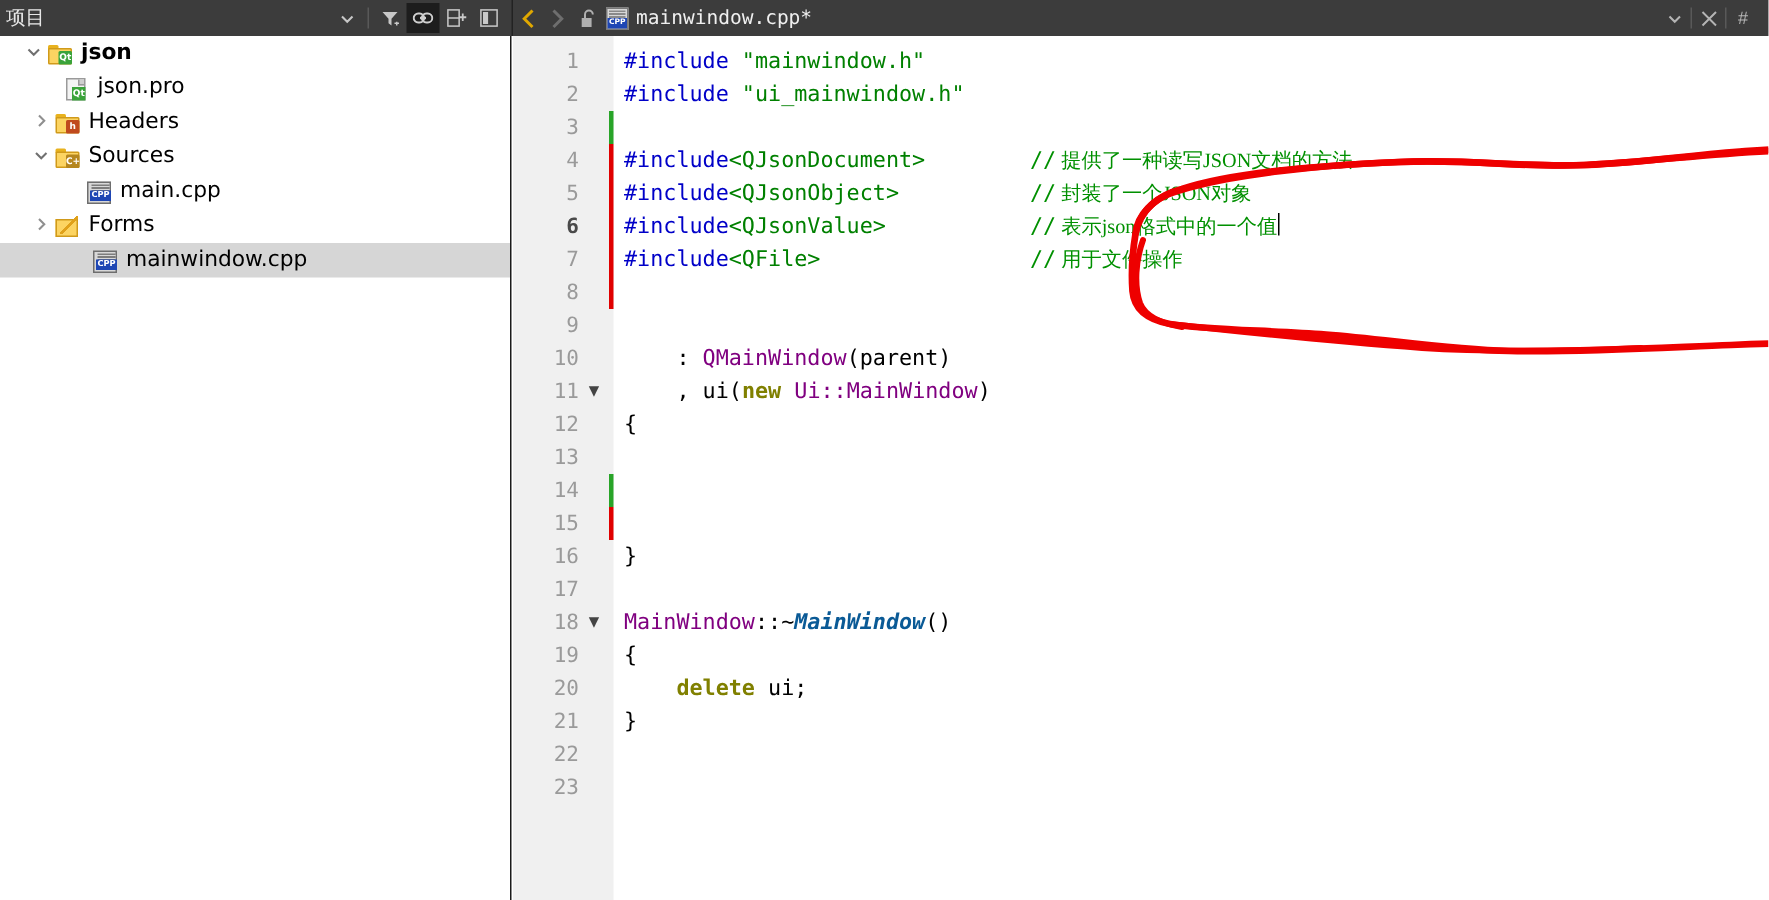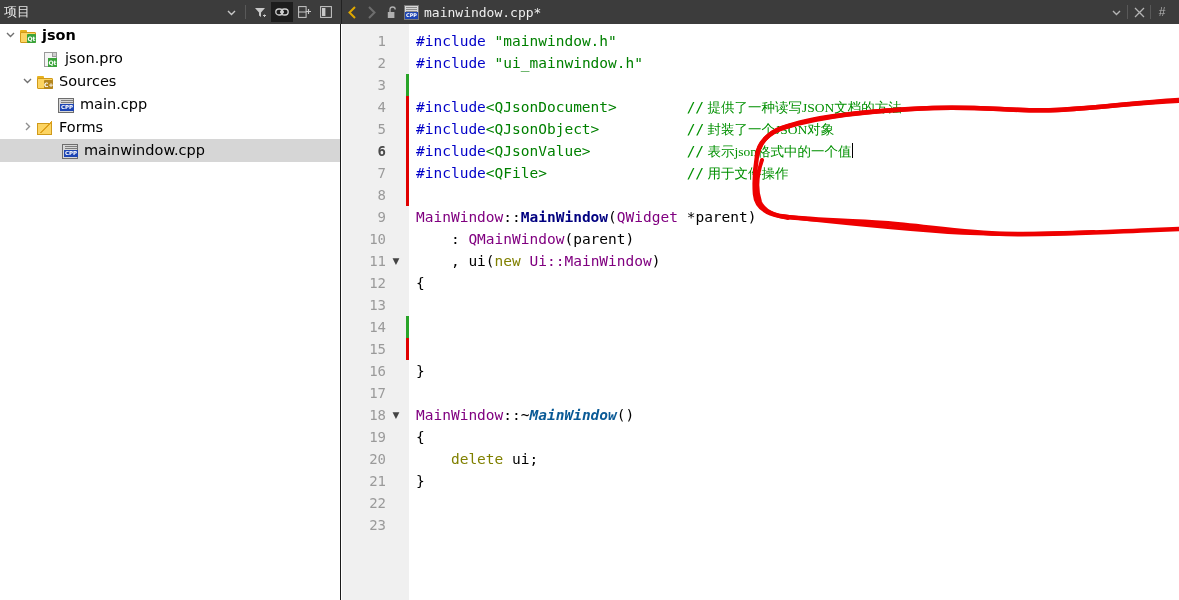--- a/index.html
+++ b/index.html
@@ -200,21 +200,21 @@
     white-space: pre;
   }
   
   .k-pre   { color: #0000c8; }          
   .k-str   { color: #008000; }          
   .k-cmt   { color: #009000; }          
   .k-type  { color: #800080; }          
   .k-typeb { color: #000080; font-weight: bold; }
   .k-typei { color: #0a5a96; font-weight: bold; font-style: italic; }
   .k-plain { color: #000000; }
-  .k-kw    { color: #808000; }          
+  .k-kw    { color: #808000; font-weight: bold; }          
   .k-fn    { color: #1a8fbf; }          
   .k-op    { color: #000000; }
   .cmt-cn { font-family: Liberation Serif, serif; font-size: 13.5px; }
 
   .caret {
     display: inline-block; width: 1px; height: 15px; background: #000;
     vertical-align: -2px;
   }
 
   
@@ -306,21 +306,21 @@
         </div>
         <div class="ctrl-sep"></div>
         <div class="ctrl-btn">#</div>
         <div style="width:6px"></div>
       </div>
     </div>
   </div>
 
   <div class="tree">
 
-    <div class="row" style="padding-left:2px">
+    <div class="row" style="padding-left:14px">
       <span class="arrow">
         <svg width="9" height="9" viewBox="0 0 9 9">
             <path d="M1 3 L4.5 6.5 L8 3" stroke="#707070" stroke-width="1.4" fill="none"></path>
           </svg>
       </span>
       <span class="ico">
         <span class="fold">
             <span class="tab"></span>
             <span class="body"></span>
             <span class="mk qt">Qt</span>
@@ -333,20 +333,35 @@
       <span class="arrow blank"></span>
       <span class="ico">
         <span class="doc">
             <span class="fold2"></span>
             <span class="badge2">Qt</span>
           </span>
       </span>
       <span class="lbl">json.pro</span>
     </div>
 
+    <div class="row" style="padding-left:19px">
+      <span class="arrow">
+        <svg width="9" height="9" viewBox="0 0 9 9">
+            <path d="M3 1 L6.5 4.5 L3 8" stroke="#8f8f8f" stroke-width="1.4" fill="none"></path>
+          </svg>
+      </span>
+      <span class="ico">
+        <span class="fold">
+            <span class="tab"></span>
+            <span class="body"></span>
+            <span class="mk h">h</span>
+          </span>
+      </span>
+      <span class="lbl">Headers</span>
+    </div>
 
     <div class="row" style="padding-left:19px">
       <span class="arrow">
         <svg width="9" height="9" viewBox="0 0 9 9">
             <path d="M1 3 L4.5 6.5 L8 3" stroke="#707070" stroke-width="1.4" fill="none"></path>
           </svg>
       </span>
       <span class="ico">
         <span class="fold">
             <span class="tab"></span>
@@ -510,21 +525,20 @@
       <div class="cline" style="top:72px"><span class="k-pre">#include</span><span class="k-str">&lt;QJsonDocument&gt;</span><span class="k-plain">        </span><span class="k-cmt">//</span><span class="k-cmt cmt-cn"> </span><span class="k-cmt cmt-cn">提供了一种读写JSON文档的方法</span></div>
 
       <div class="cline" style="top:94px"><span class="k-pre">#include</span><span class="k-str">&lt;QJsonObject&gt;</span><span class="k-plain">          </span><span class="k-cmt">//</span><span class="k-cmt cmt-cn"> </span><span class="k-cmt cmt-cn">封装了一个JSON对象</span></div>
 
       <div class="cline" style="top:116px"><span class="k-pre">#include</span><span class="k-str">&lt;QJsonValue&gt;</span><span class="k-plain">           </span><span class="k-cmt">//</span><span class="k-cmt cmt-cn"> </span><span class="k-cmt cmt-cn">表示json格式中的一个值</span><span class="caret"></span></div>
 
       <div class="cline" style="top:138px"><span class="k-pre">#include</span><span class="k-str">&lt;QFile&gt;</span><span class="k-plain">                </span><span class="k-cmt">//</span><span class="k-cmt cmt-cn"> </span><span class="k-cmt cmt-cn">用于文件操作</span></div>
 
       <div class="cline" style="top:160px"></div>
 
-      <div class="cline" style="top:182px"><span class="k-type">MainWindow</span><span class="k-op">::</span><span class="k-typeb">MainWindow</span><span class="k-op">(</span><span class="k-type">QWidget</span><span class="k-plain"> *parent</span><span class="k-op">)</span></div>
 
       <div class="cline" style="top:204px"><span class="k-plain">    : </span><span class="k-type">QMainWindow</span><span class="k-plain">(parent)</span></div>
 
       <div class="cline" style="top:226px"><span class="k-plain">    , </span><span class="k-plain">ui</span><span class="k-op">(</span><span class="k-kw">new</span><span class="k-type"> Ui::MainWindow</span><span class="k-op">)</span></div>
 
       <div class="cline" style="top:248px"><span class="k-plain">{</span></div>
 
 
       <div class="cline" style="top:292px"></div>
       <div class="cline" style="top:314px"></div>

